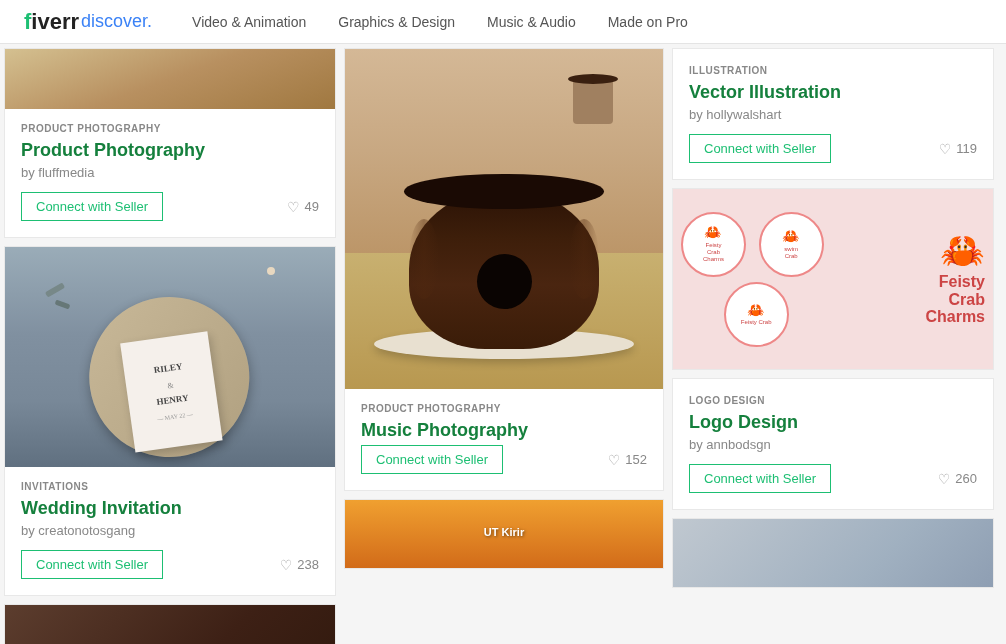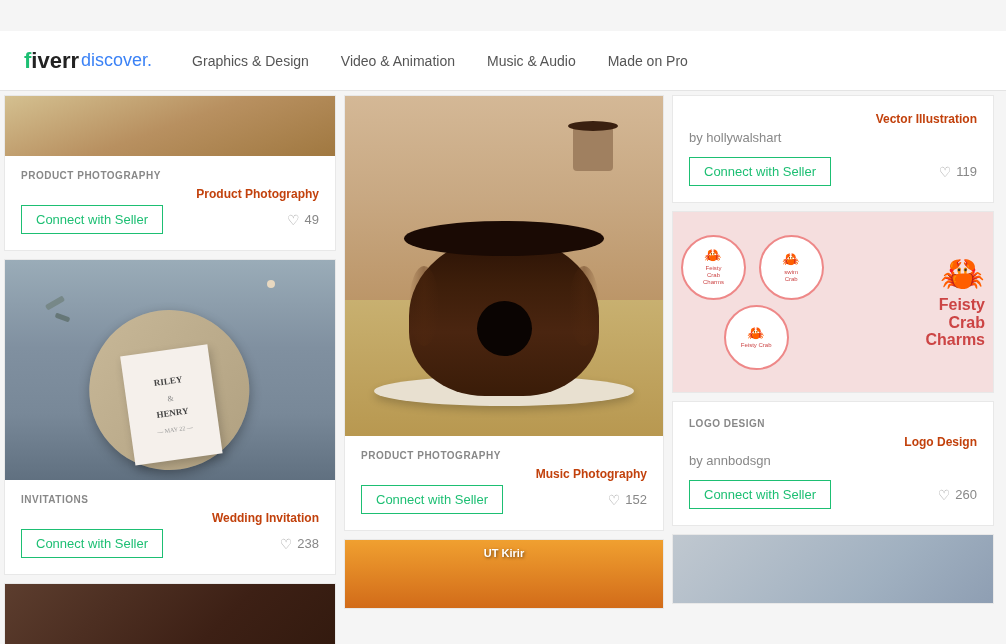--- a/index.html
+++ b/index.html
@@ -4,26 +4,25 @@
   <style>
     * { box-sizing: border-box; margin: 0; padding: 0; }
     body { font-family: -apple-system, BlinkMacSystemFont, 'Segoe UI', sans-serif; background: #f5f5f5; }
 
     
     .header {
       background: #fff;
       display: flex;
       align-items: center;
       padding: 0 24px;
-      height: 60px;
+      height: 44px;
       border-bottom: 1px solid #e4e4e4;
       position: sticky;
       top: 0;
       z-index: 100;
-      margin-top: 31px;
     }
     .logo {
       display: flex;
       align-items: center;
       margin-right: 40px;
     }
     .logo-fiverr {
       font-size: 22px;
       font-weight: 700;
       color: #222;
@@ -84,25 +83,24 @@
     .card-category {
       font-size: 10px;
       font-weight: 600;
       color: #888;
       text-transform: uppercase;
       letter-spacing: 0.5px;
       margin-bottom: 6px;
     }
 
     .card-title {
-      font-size: 12px;
+      font-size: 18px;
       font-weight: 700;
-      color: #c2410c;
+      color: #15803d;
       margin-bottom: 4px;
-      text-align: right;
     }
 
     .card-author {
       font-size: 13px;
       color: #888;
       margin-bottom: 12px;
     }
 
     .card-footer {
       display: flex;
@@ -157,39 +155,40 @@
 <body>
 
 <header class="header">
   <div class="logo">
     <span class="logo-fiverr">
       <span>f</span>iverr
     </span>
     <span class="logo-discover">discover.</span>
   </div>
   <nav class="nav">
+    <a class="nav-item">Video &amp; Animation</a>
     <a class="nav-item">Graphics &amp; Design</a>
-    <a class="nav-item">Video &amp; Animation</a>
     <a class="nav-item">Music &amp; Audio</a>
     <a class="nav-item">Made on Pro</a>
   </nav>
 </header>
 
 <main class="main">
   <div class="grid">
 
     <div class="grid-col">
 
       <div class="card" style="margin-bottom:4px;">
         <div class="card-image" style="height:60px; overflow:hidden; background:#c8b08a;">
           <div style="width:100%; height:180px; background: linear-gradient(160deg, #d4c090 0%, #b89060 30%, #a07840 60%, #886030 100%);"></div>
         </div>
         <div class="card-body">
           <div class="card-category">PRODUCT PHOTOGRAPHY</div>
           <div class="card-title">Product Photography</div>
+          <div class="card-author">by fluffmedia</div>
           <div class="card-footer">
             <button class="connect-btn">Connect with Seller</button>
             <div class="like-count">
               <span class="heart-icon">♡</span>
               <span>49</span>
             </div>
           </div>
         </div>
       </div>
 
@@ -213,20 +212,21 @@
             </div>
 
             <div style="position:absolute; top:20px; right:60px; width:8px; height:8px; background:#e8d8c0; border-radius:50%;"></div>
             <div style="position:absolute; top:40px; left:40px; width:20px; height:6px; background:#788; border-radius:2px; transform:rotate(-30deg);"></div>
             <div style="position:absolute; top:55px; left:50px; width:15px; height:5px; background:#677; border-radius:2px; transform:rotate(20deg);"></div>
           </div>
         </div>
         <div class="card-body">
           <div class="card-category">INVITATIONS</div>
           <div class="card-title">Wedding Invitation</div>
+          <div class="card-author">by creatonotosgang</div>
           <div class="card-footer">
             <button class="connect-btn">Connect with Seller</button>
             <div class="like-count">
               <span class="heart-icon">♡</span>
               <span>238</span>
             </div>
           </div>
         </div>
       </div>
 
@@ -269,30 +269,31 @@
               <span class="heart-icon">♡</span>
               <span>152</span>
             </div>
           </div>
         </div>
       </div>
 
       <div class="card" style="height:70px; overflow:hidden; margin:4px;">
         <div style="width:100%; height:180px; background: linear-gradient(180deg, #f0a030 0%, #d06818 40%, #8B5030 70%, #5a3020 100%); position:relative;">
 
-          <div style="position:absolute; top:7px; left:50%; transform:translateX(-50%); font-size:11px; font-weight:bold; color:#fff; text-shadow:1px 1px 3px rgba(0,0,0,0.5); white-space:nowrap;">UT Kirir</div>
+          <div style="position:absolute; top:26px; left:50%; transform:translateX(-50%); font-size:11px; font-weight:bold; color:#fff; text-shadow:1px 1px 3px rgba(0,0,0,0.5); white-space:nowrap;">UT Kirir</div>
         </div>
       </div>
 
     </div>
 
     <div class="grid-col">
 
       <div class="card">
         <div class="card-body" style="padding-top:16px;">
+          <div class="card-category">ILLUSTRATION</div>
           <div class="card-title">Vector Illustration</div>
           <div class="card-author">by hollywalshart</div>
           <div class="card-footer">
             <button class="connect-btn">Connect with Seller</button>
             <div class="like-count">
               <span class="heart-icon">♡</span>
               <span>119</span>
             </div>
           </div>
         </div>

